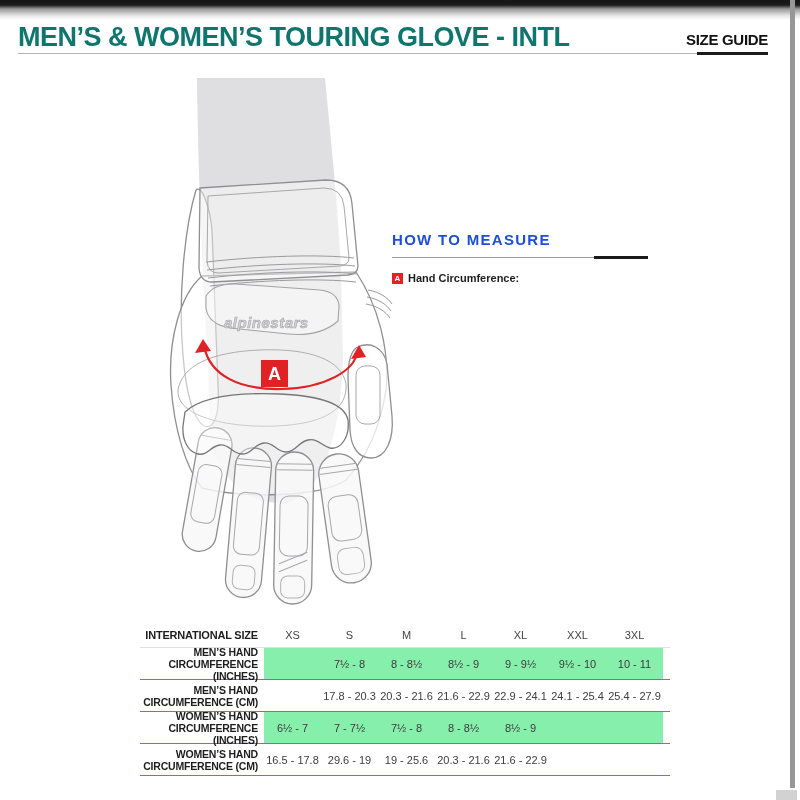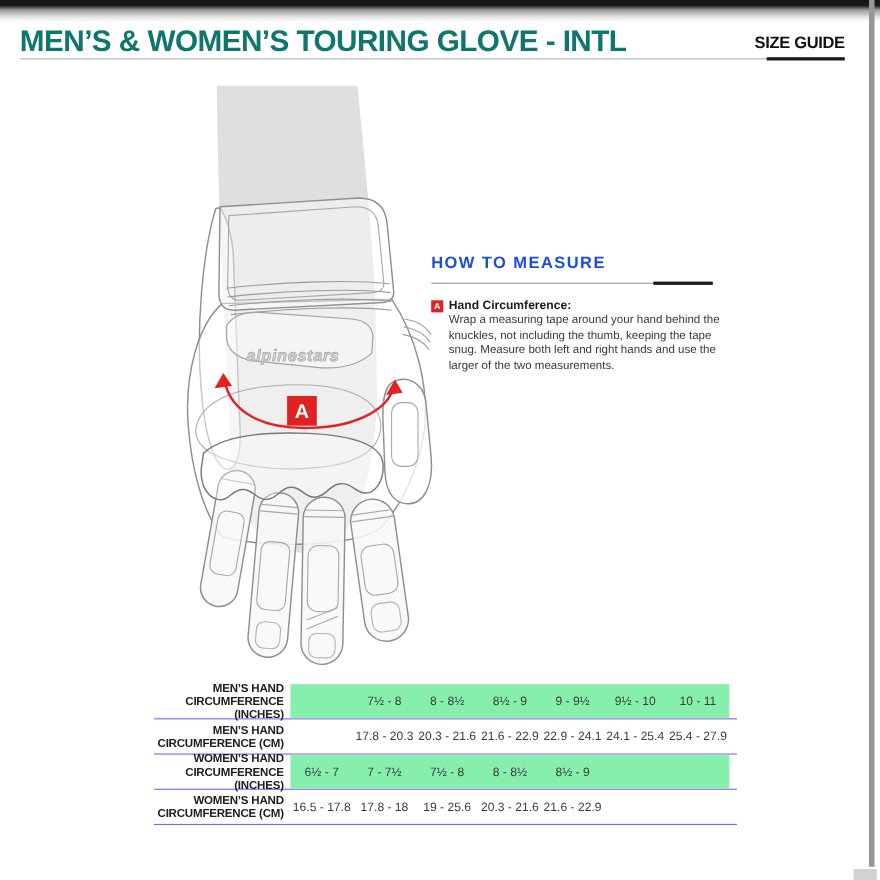--- a/index.html
+++ b/index.html
@@ -139,26 +139,37 @@
 
 <div class="htm">
   <h2>HOW TO MEASURE</h2>
   <div class="htm-rule">
       <span class="thick"></span>
     </div>
   <div class="htm-item">
     <div class="htm-badge">A</div>
     <div class="htm-body">
       <div class="htm-item-title">Hand Circumference:</div>
-      <div class="htm-text">Wrap a measuring tape around your hand behind the knuckles, not including the thumb, keeping the tape snug. Measure both left and right hands and use the larger of the two measurements.</div>
     </div>
   </div>
 </div>
 
 <div class="table">
+  <div class="trow head">
+    <div class="tlabel thead-label">INTERNATIONAL SIZE</div>
+    <div class="tband">
+        <div class="tcell">XS</div>
+        <div class="tcell">S</div>
+        <div class="tcell">M</div>
+        <div class="tcell">L</div>
+        <div class="tcell">XL</div>
+        <div class="tcell">XXL</div>
+        <div class="tcell">3XL</div>
+      </div>
+  </div>
   <div id="table-body">
       <div class="trow data">
         <div class="tlabel">MEN’S HAND
 CIRCUMFERENCE (INCHES)</div>
         <div class="tband shaded">
           <div class="tcell"></div>
           <div class="tcell">7½ - 8</div>
           <div class="tcell">8 - 8½</div>
           <div class="tcell">8½ - 9</div>
           <div class="tcell">9 - 9½</div>
@@ -190,21 +201,21 @@
           <div class="tcell">8½ - 9</div>
           <div class="tcell"></div>
           <div class="tcell"></div>
         </div>
       </div>
       <div class="trow data">
         <div class="tlabel">WOMEN’S HAND
 CIRCUMFERENCE (CM)</div>
         <div class="tband">
           <div class="tcell">16.5 - 17.8</div>
-          <div class="tcell">17.8 - 18</div>
+          <div class="tcell">29.6 - 19</div>
           <div class="tcell">19 - 25.6</div>
           <div class="tcell">20.3 - 21.6</div>
           <div class="tcell">21.6 - 22.9</div>
           <div class="tcell"></div>
           <div class="tcell"></div>
         </div>
       </div>
     </div>
 </div>
 

